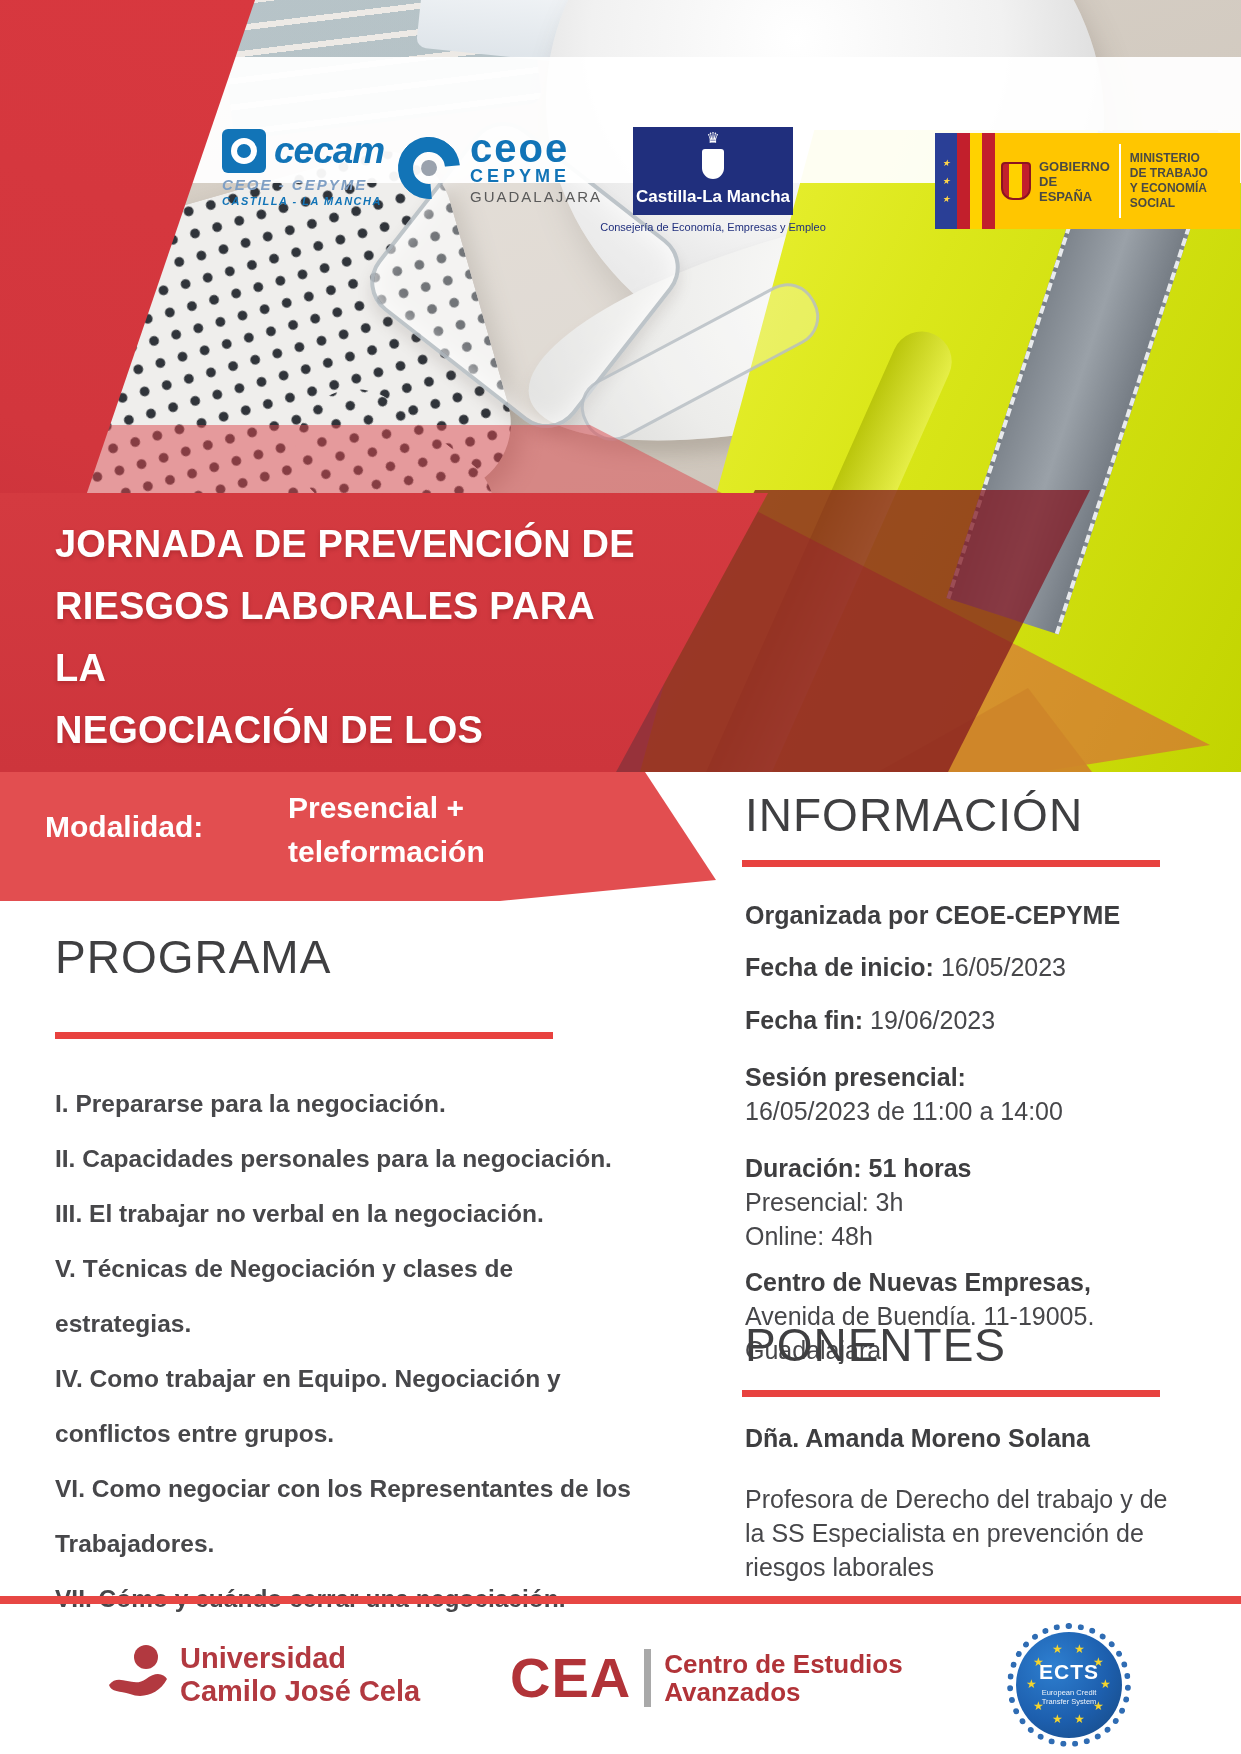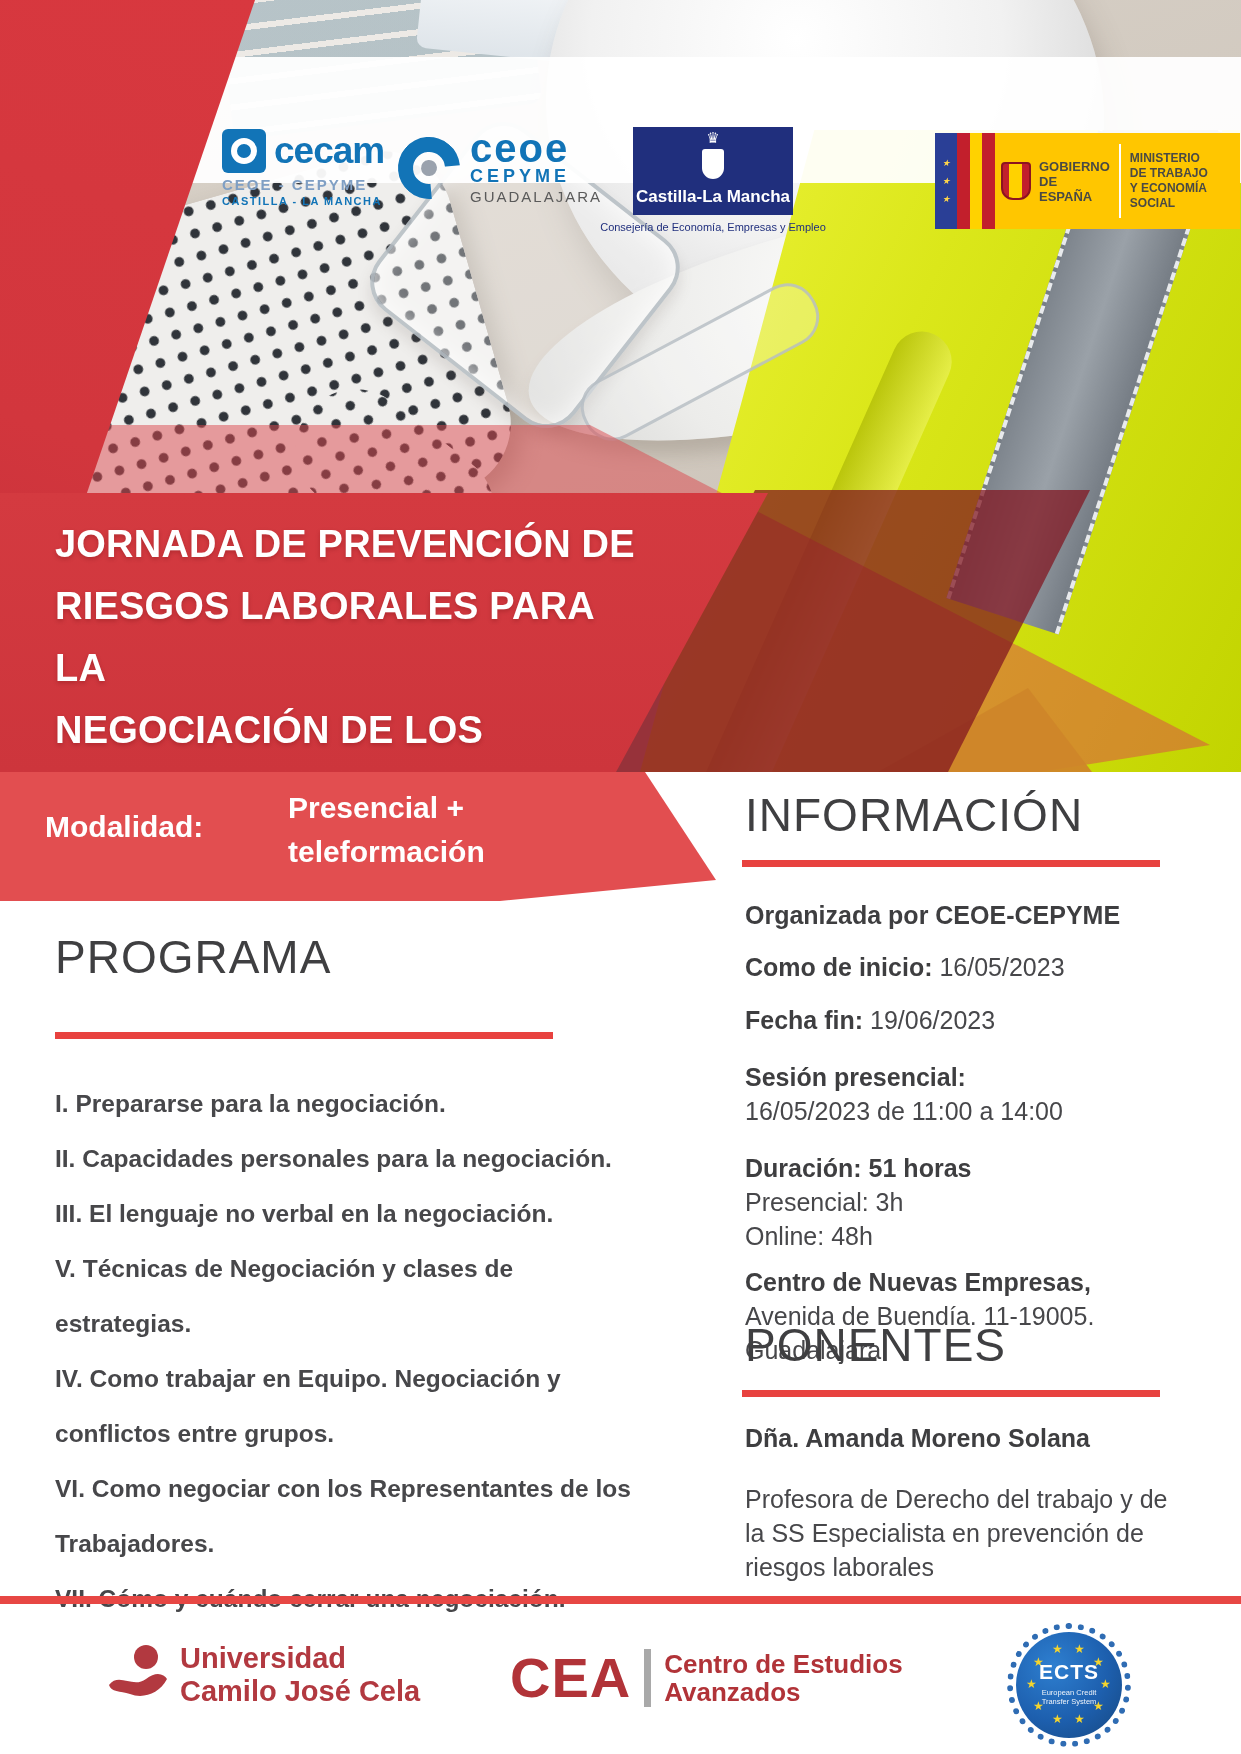--- a/index.html
+++ b/index.html
@@ -49,21 +49,21 @@
   .overlay-pink{position:absolute;left:0;top:0;width:1241px;height:772px;
     clip-path:polygon(0 425px,590px 425px,1210px 745px,1040px 772px,0 772px);
     background:rgba(220,70,75,.5);}
   .overlay-orange{position:absolute;left:0;top:0;width:1241px;height:772px;
     clip-path:polygon(878px 772px,1028px 688px,1092px 772px);background:rgba(207,134,41,.95);}
   .overlay-maroon{position:absolute;left:0;top:0;width:1241px;height:772px;
     clip-path:polygon(755px 490px,1090px 490px,948px 772px,612px 772px);background:rgba(130,22,32,.74);}
 
   
   .logo-band{position:absolute;left:0;top:57px;width:1241px;height:126px;background:rgba(255,255,255,.94);}
-  .cecam{position:absolute;left:222px;top:72px;width:165px;}
+  .cecam{position:absolute;left:222px;top:72px;width:165px;font-style:italic;}
   .cecam-top{display:flex;align-items:center;gap:8px;}
   .cecam-icon{width:44px;height:44px;background:var(--blue);border-radius:6px;display:flex;align-items:center;justify-content:center;}
   .cecam-icon i{display:block;width:26px;height:26px;border:6px solid #fff;border-radius:50%;}
   .cecam-word{font-size:37px;font-weight:bold;color:var(--blue);letter-spacing:-1px;}
   .cecam-l2{margin-top:3px;font-size:15px;font-weight:bold;color:#7f9fc4;letter-spacing:2px;}
   .cecam-l3{margin-top:2px;font-size:11px;font-weight:bold;color:var(--blue);letter-spacing:1.5px;}
   .ceoe{position:absolute;left:398px;top:74px;display:flex;align-items:center;gap:10px;}
   .ceoe-icon{width:62px;height:62px;border:15px solid var(--blue);border-right-color:transparent;
     border-radius:50%;transform:rotate(40deg);position:relative;}
   .ceoe-icon i{position:absolute;left:8px;top:8px;width:16px;height:16px;border-radius:50%;background:#9aa2ad;}
@@ -233,34 +233,34 @@
     <span class="mod-label">Modalidad:</span>
     <span class="mod-value">Presencial +
 teleformación</span>
   </div>
 
   <h2 class="section-heading" style="left:55px;top:930px;">PROGRAMA</h2>
   <div class="rule" style="left:55px;top:1032px;width:498px;"></div>
   <ul class="program-list">
     <li>I. Prepararse para la negociación.</li>
     <li>II. Capacidades personales para la negociación.</li>
-    <li>III. El lenguaje no verbal en la negociación.</li>
+    <li>III. El trabajar no verbal en la negociación.</li>
     <li>V. Técnicas de Negociación y clases de estrategias.</li>
     <li>IV. Como trabajar en Equipo. Negociación y
 conflictos entre grupos.</li>
     <li>VI. Como negociar con los Representantes de los
 Trabajadores.</li>
     <li>VII. Cómo y cuándo cerrar una negociación.</li>
   </ul>
 
   <h2 class="section-heading" style="left:745px;top:788px;">INFORMACIÓN</h2>
   <div class="rule" style="left:742px;top:860px;width:418px;"></div>
   <div class="info-col">
     <p class="info-row" style="margin-bottom:18px;"><b>Organizada por CEOE-CEPYME</b></p>
-    <p class="info-row" style="margin-bottom:19px;"><b>Como de inicio:</b><span> 16/05/2023</span></p>
+    <p class="info-row" style="margin-bottom:19px;"><b>Fecha de inicio:</b><span> 16/05/2023</span></p>
     <p class="info-row" style="margin-bottom:17px;"><b>Fecha fin:</b><span> 19/06/2023</span></p>
     <p class="info-row" style="margin-bottom:9px;">
         <b style="display:block;">Sesión presencial:</b>
         <span style="display:block;">16/05/2023 de 11:00 a 14:00</span>
       </p>
     <p class="info-row" style="margin-bottom:12px;">
         <b style="display:block;">Duración: 51 horas</b>
         <span style="display:block;">Presencial: 3h</span>
         <span style="display:block;">Online: 48h</span>
       </p>

